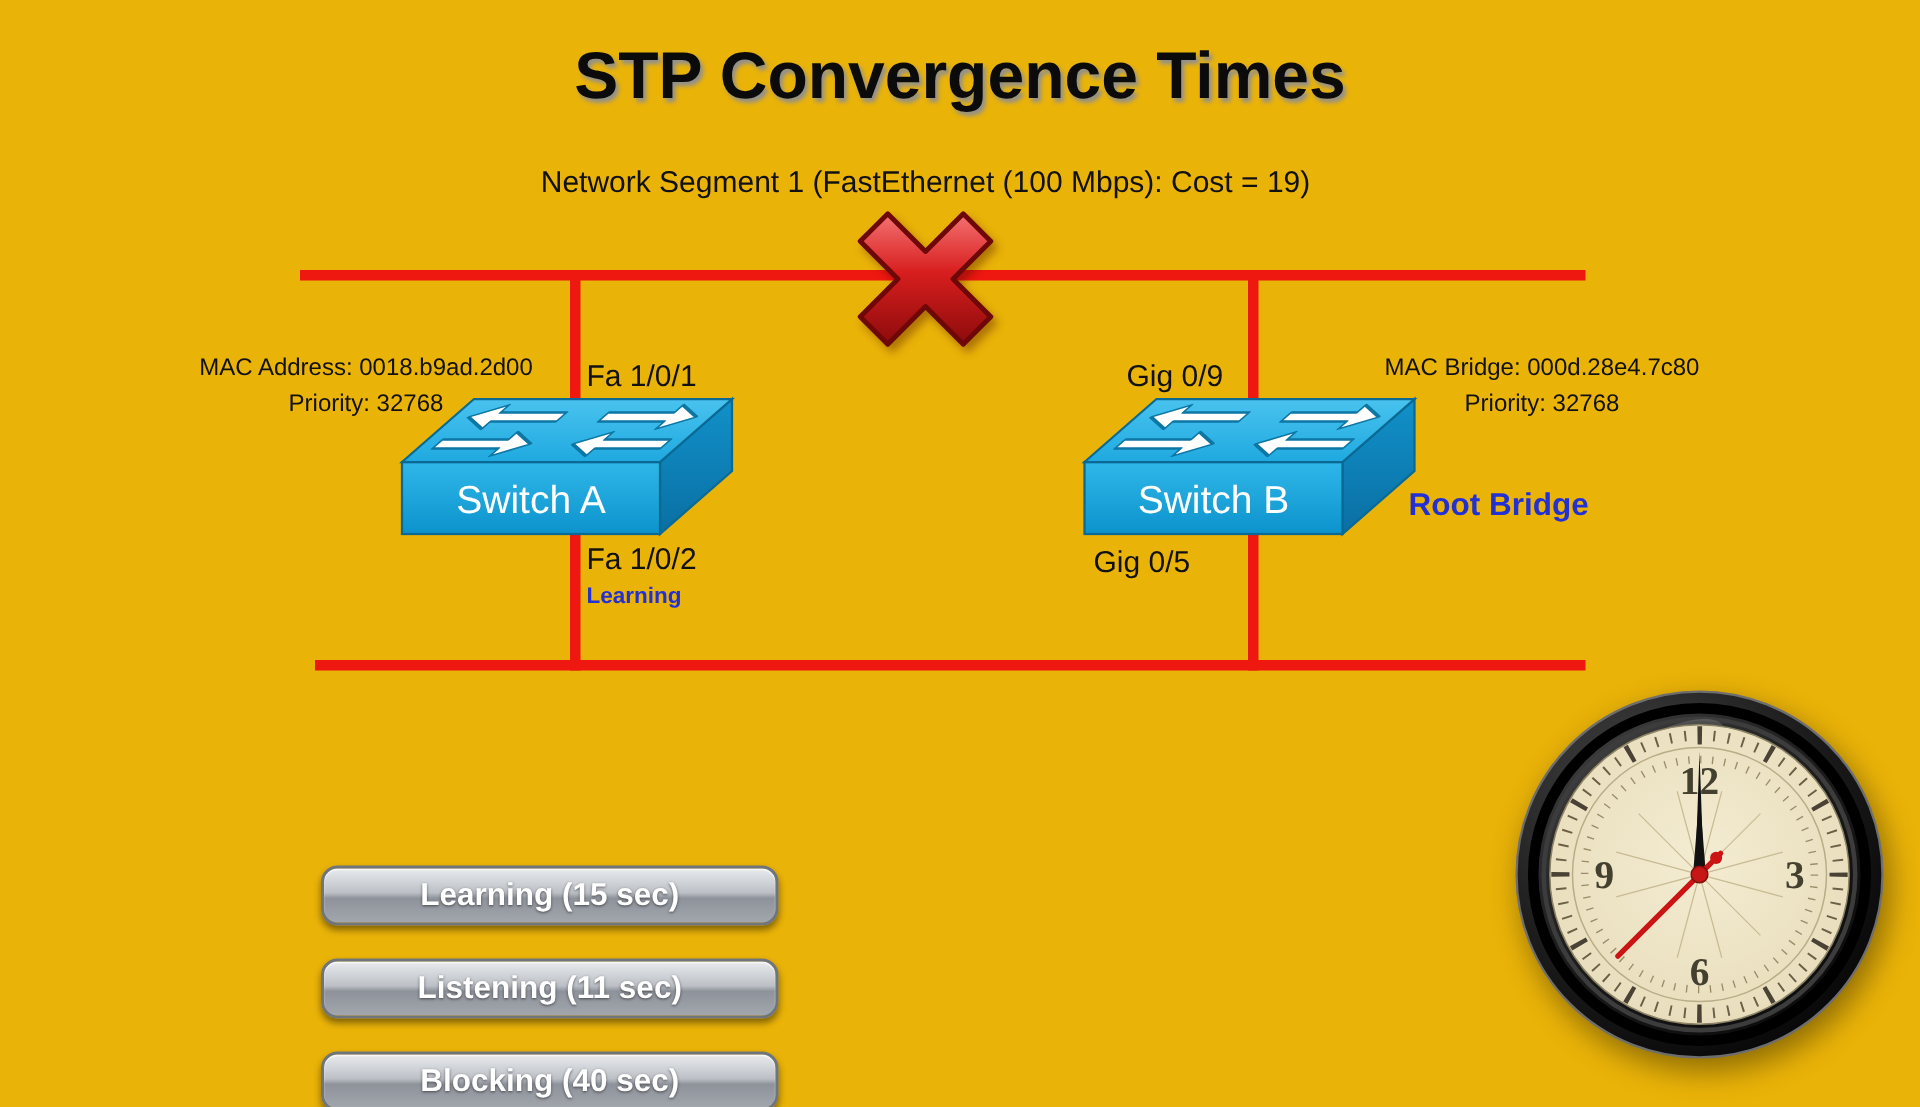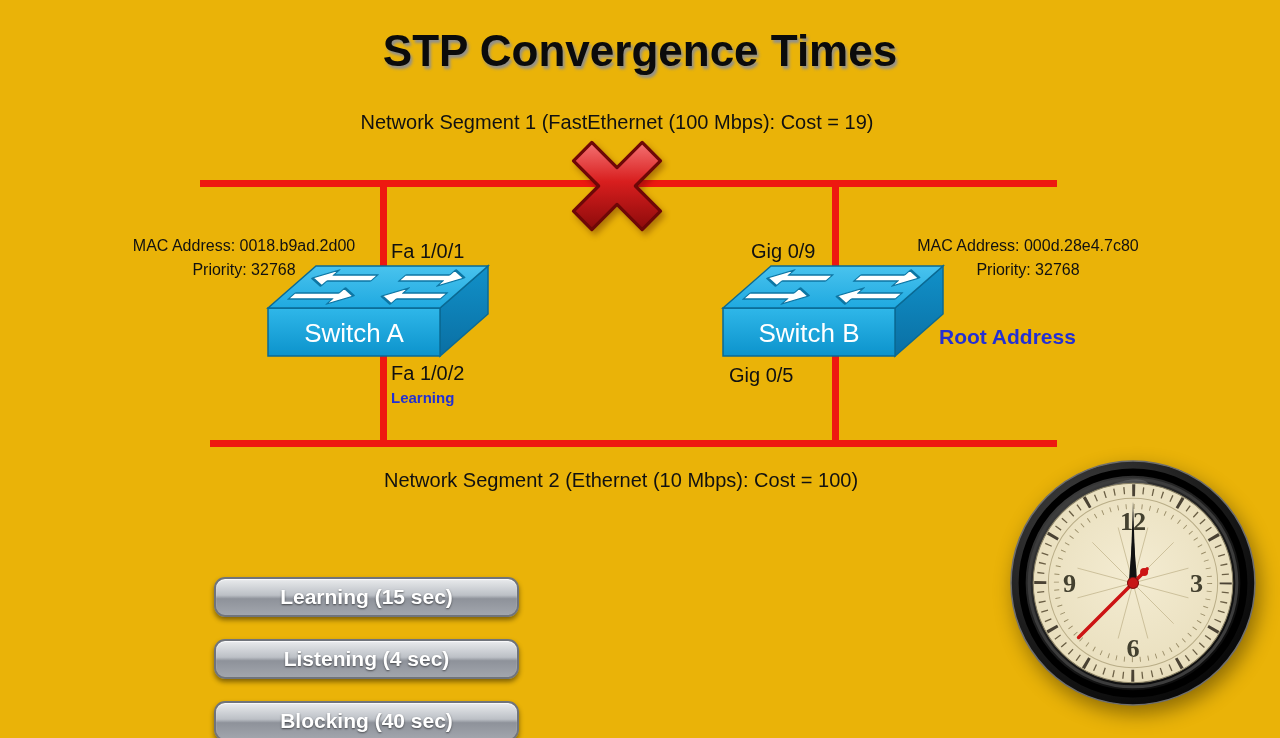--- a/index.html
+++ b/index.html
@@ -129,45 +129,45 @@
   <svg class="xmark" viewBox="-50 -50 100 100">
     <polygon points="0,-17 23.3,-40.3 40.3,-23.3 17,0 40.3,23.3 23.3,40.3 0,17 -23.3,40.3 -40.3,23.3 -17,0 -40.3,-23.3 -23.3,-40.3" fill="url(#gX)" stroke="#6e0707" stroke-width="3" stroke-linejoin="round"></polygon>
   </svg>
 
   <div class="info-block info-a">
     <div>MAC Address: 0018.b9ad.2d00</div>
     <div>Priority: 32768</div>
   </div>
 
   <div class="info-block info-b">
-    <div>MAC Address: 000d.28e4.7c80</div>
+    <div>MAC Bridge: 000d.28e4.7c80</div>
     <div>Priority: 32768</div>
   </div>
 
   <div class="port port-a-top">Fa 1/0/1</div>
   <div class="port port-a-bot">Fa 1/0/2</div>
   <div class="state state-learning">Learning</div>
 
   <div class="port port-b-top">Gig 0/9</div>
   <div class="port port-b-bot">Gig 0/5</div>
-  <div class="state role-root">Root Address</div>
+  <div class="state role-root">Root Bridge</div>
 
   <svg class="switch sw-a" viewBox="0 0 220 92">
     <use href="#switch-body"></use>
     <text class="sw-name" x="86" y="76" text-anchor="middle">Switch A</text>
   </svg>
 
   <svg class="switch sw-b" viewBox="0 0 220 92">
     <use href="#switch-body"></use>
     <text class="sw-name" x="86" y="76" text-anchor="middle">Switch B</text>
   </svg>
 
   <div class="btn-stack">
     <div class="btn">Learning (15 sec)</div>
-    <div class="btn">Listening (4 sec)</div>
+    <div class="btn">Listening (11 sec)</div>
     <div class="btn">Blocking (40 sec)</div>
   </div>
 
   <svg class="clock" viewBox="0 0 250 250">
     <circle cx="125" cy="125" r="121" fill="url(#gBezel)" stroke="#6e6e6e" stroke-width="1.5"></circle>
     <circle cx="125" cy="125" r="110" fill="none" stroke="#000000" stroke-width="7"></circle>
     <circle cx="125" cy="125" r="103" fill="none" stroke="#3c3c3c" stroke-width="3"></circle>
     <ellipse cx="92" cy="58" rx="58" ry="22" transform="rotate(-32 92 58)" fill="#ffffff" opacity="0.14"></ellipse>
     <circle cx="125" cy="125" r="99" fill="url(#gFace)" stroke="#8d8467" stroke-width="1"></circle>
 
@@ -190,15 +190,14 @@
     <text class="numeral" x="125" y="198" text-anchor="middle">6</text>
     <text class="numeral" x="62" y="134" text-anchor="middle">9</text>
 
     <polygon points="120.5,128 125,72 129.5,128" fill="#151515"></polygon>
     <polygon points="122,130 125,44 128,130" fill="#111111"></polygon>
     <line x1="139" y1="111" x2="71" y2="179" stroke="#cc1414" stroke-width="3.5" stroke-linecap="round"></line>
     <circle cx="136" cy="114" r="4" fill="#cc1414"></circle>
     <circle cx="125" cy="125" r="5.5" fill="#c61616" stroke="#801010" stroke-width="1"></circle>
   </svg>
 
-  <div class="seg-label seg2-label">Network Segment 2 (Ethernet (10 Mbps): Cost = 100)</div>
 
 </div>
 
 </body></html>

